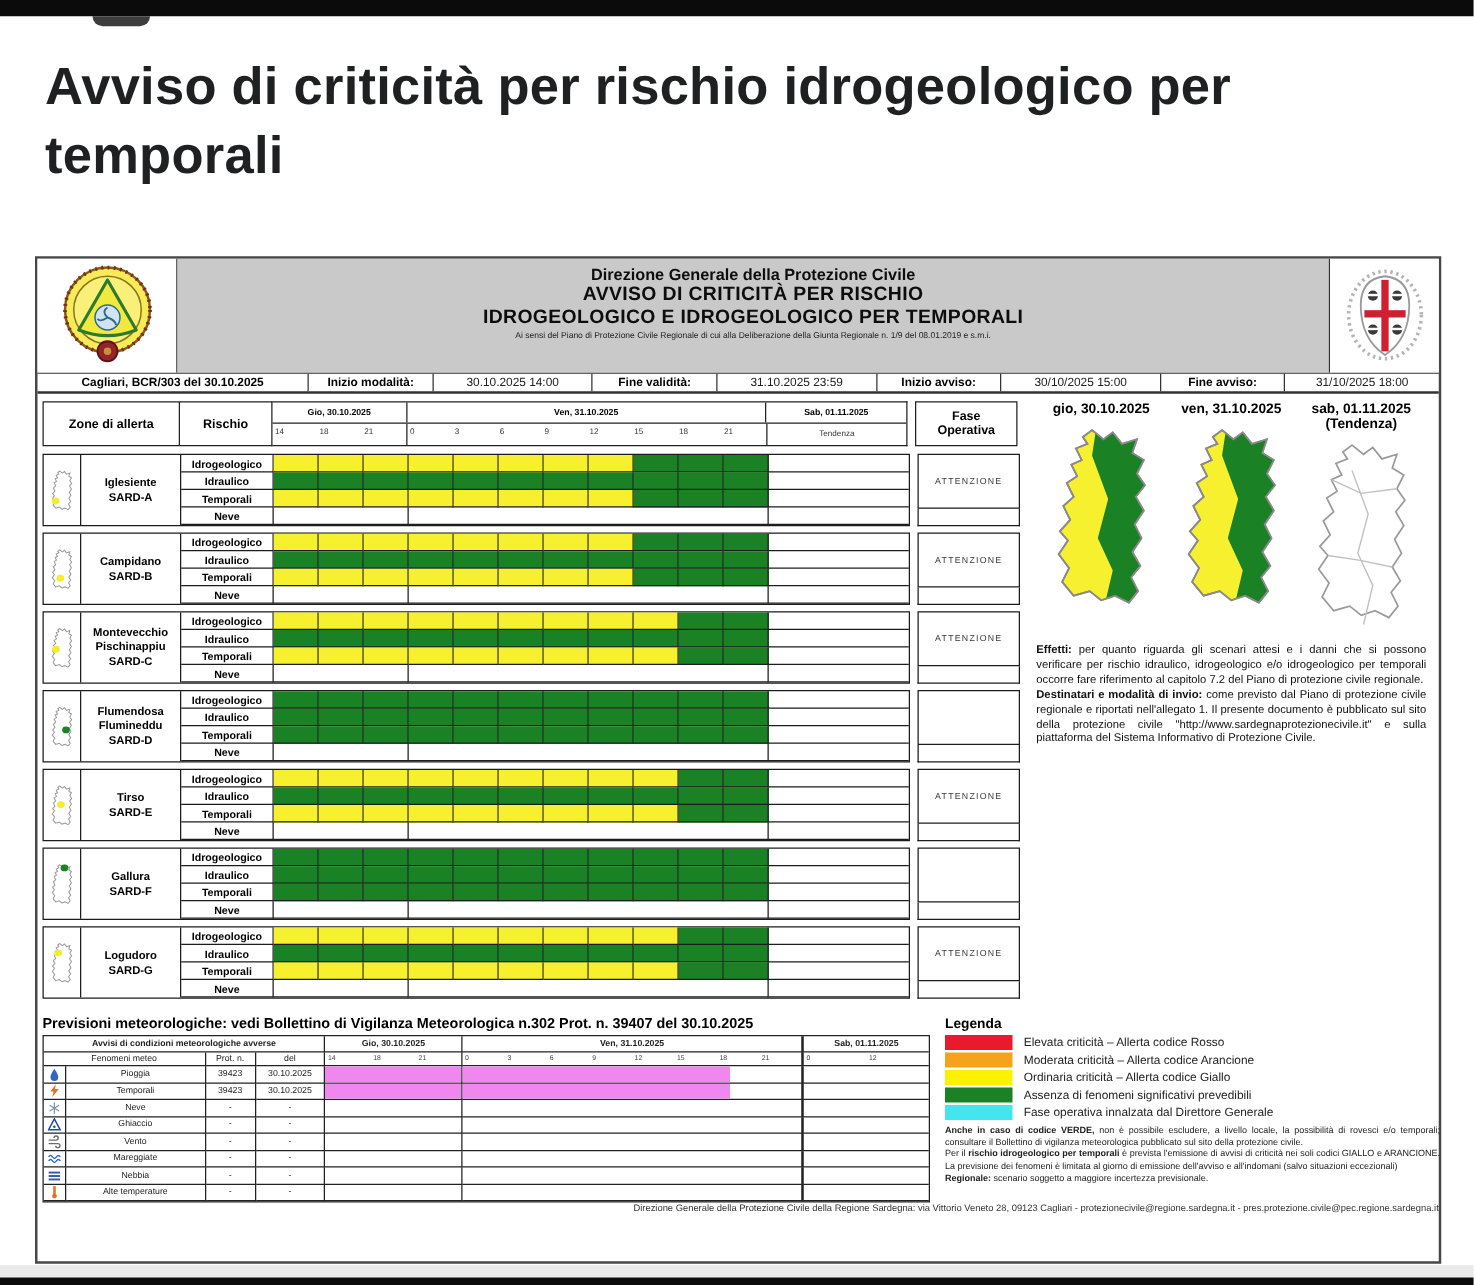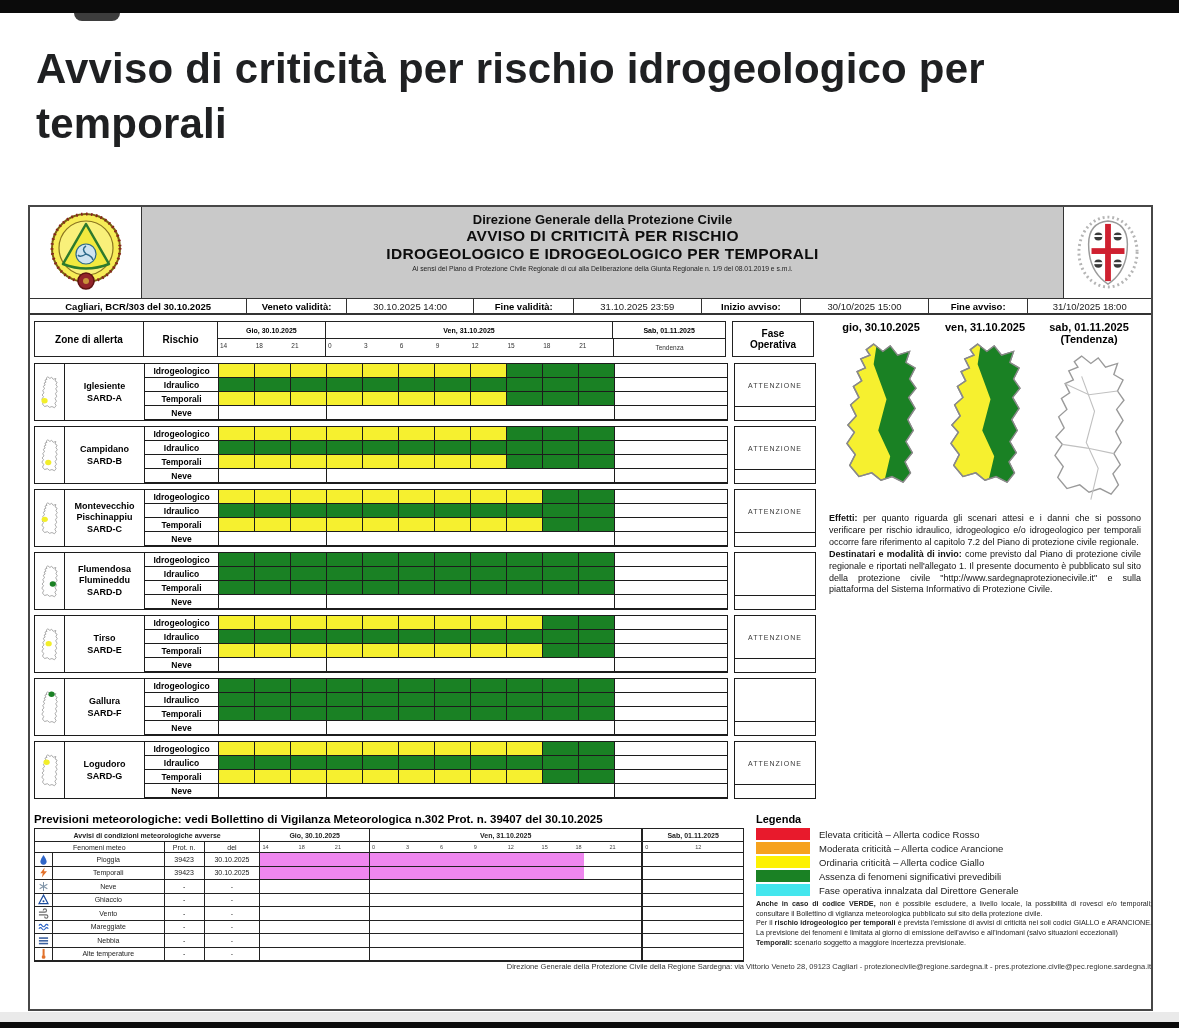--- a/index.html
+++ b/index.html
@@ -134,21 +134,21 @@
         <circle cx="23" cy="50" r="4.2" fill="#3a3a3a"></circle>
           <rect x="18.5" y="48.5" width="9" height="2" fill="#fff"></rect>
         <circle cx="43" cy="50" r="4.2" fill="#3a3a3a"></circle>
           <rect x="38.5" y="48.5" width="9" height="2" fill="#fff"></rect>
       </svg>
     </div>
   </div>
 
   <div class="validity">
     <div class="v-bold" style="width:218px">Cagliari, BCR/303 del 30.10.2025</div>
-    <div class="v-bold" style="width:100px">Veneto validità:</div>
+    <div class="v-bold" style="width:100px">Inizio modalità:</div>
     <div style="width:128px">30.10.2025 14:00</div>
     <div class="v-bold" style="width:100px">Fine validità:</div>
     <div style="width:128px">31.10.2025 23:59</div>
     <div class="v-bold" style="width:100px">Inizio avviso:</div>
     <div style="width:128px">30/10/2025 15:00</div>
     <div class="v-bold" style="width:100px">Fine avviso:</div>
     <div style="width:123px">31/10/2025 18:00</div>
   </div>
 
   <div class="mainrow">
@@ -840,21 +840,21 @@
             <div class="lg-label">Assenza di fenomeni significativi prevedibili</div>
           </div>
           <div class="lg-item">
             <div class="lg-swatch" style="background: rgb(68, 230, 237);"></div>
             <div class="lg-label">Fase operativa innalzata dal Direttore Generale</div>
           </div>
         </div>
       <div class="lg-notes">
         <div><b>Anche in caso di codice VERDE,</b><span> non è possibile escludere, a livello locale, la possibilità di rovesci e/o temporali; consultare il Bollettino di vigilanza meteorologica pubblicato sul sito della protezione civile.</span></div>
         <div><span>Per il </span><b>rischio idrogeologico per temporali</b><span> è prevista l'emissione di avvisi di criticità nei soli codici GIALLO e ARANCIONE. La previsione dei fenomeni è limitata al giorno di emissione dell'avviso e all'indomani (salvo situazioni eccezionali)</span></div>
-        <div><b>Temporali:</b><span> scenario soggetto a maggiore incertezza previsionale.</span></div>
+        <div><b>Regionale:</b><span> scenario soggetto a maggiore incertezza previsionale.</span></div>
       </div>
     </div>
   </div>
 
   <div class="doc-footer">Direzione Generale della Protezione Civile della Regione Sardegna: via Vittorio Veneto 28, 09123 Cagliari - protezionecivile@regione.sardegna.it - pres.protezione.civile@pec.regione.sardegna.it</div>
 </div>
 
 <div class="graybar"></div>
 <div class="botbar"></div>
 

